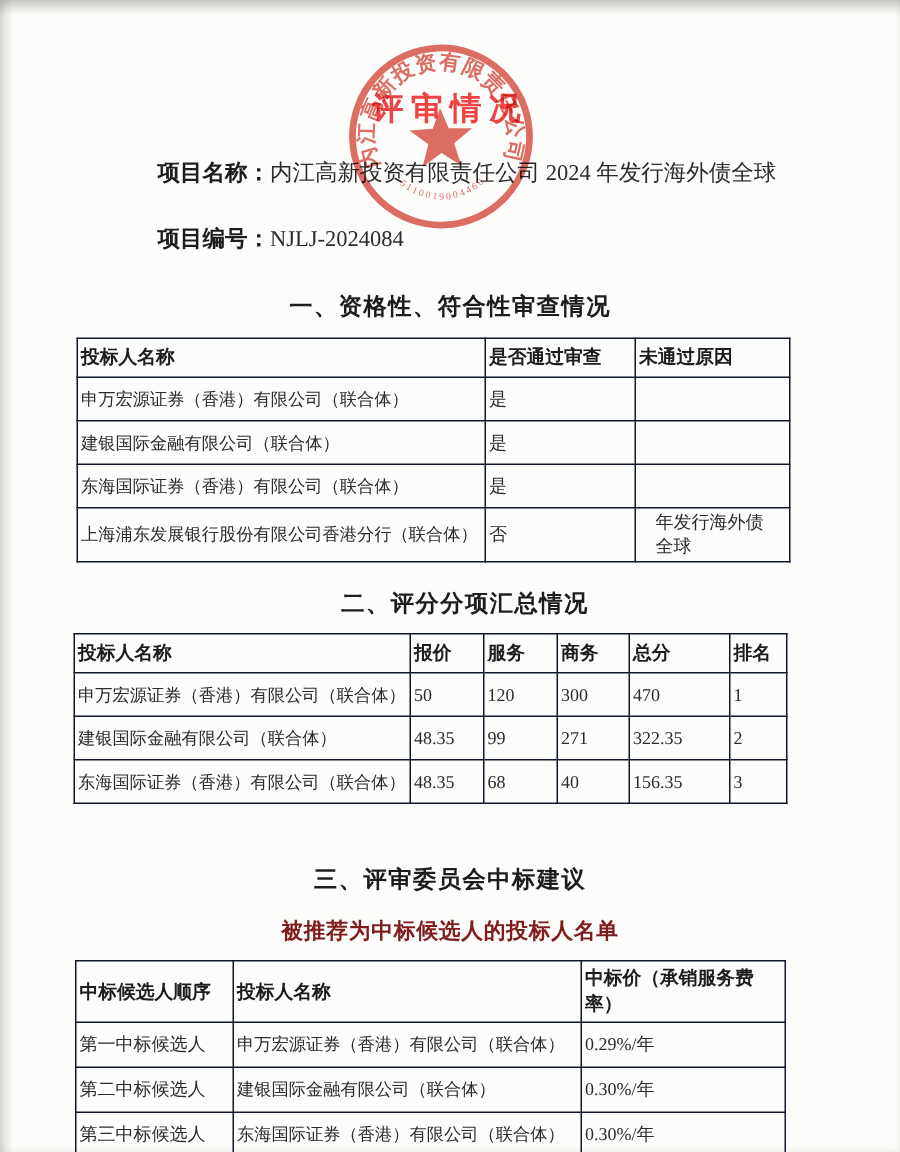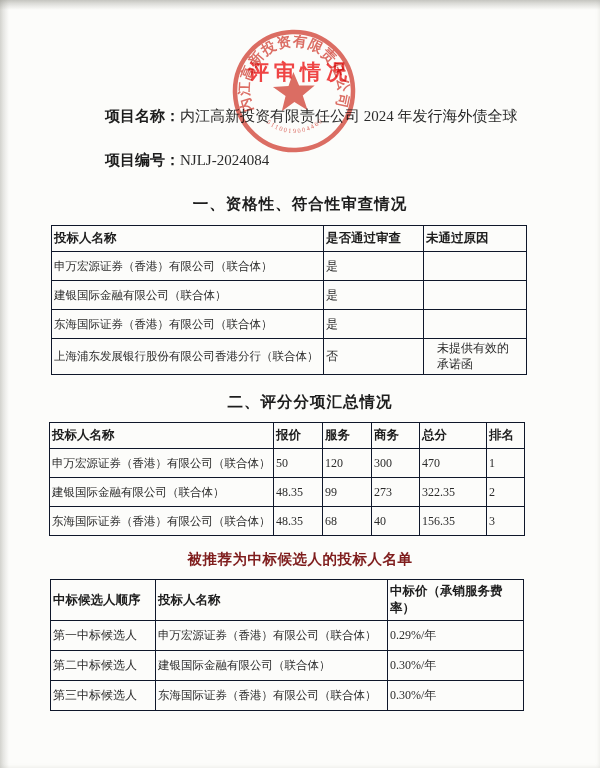--- a/index.html
+++ b/index.html
@@ -135,21 +135,21 @@
           <td></td>
         </tr>
         <tr>
           <td>东海国际证券（香港）有限公司（联合体）</td>
           <td>是</td>
           <td></td>
         </tr>
         <tr>
           <td>上海浦东发展银行股份有限公司香港分行（联合体）</td>
           <td>否</td>
-          <td>未提供有效的承诺函</td>
+          <td>年发行海外债全球</td>
         </tr>
       </tbody>
   </table>
 
   <div class="sec-h s2">二、评分分项汇总情况</div>
 
   <table class="t2">
     <colgroup>
         <col style="width:224px">
         <col style="width:49px">
@@ -174,35 +174,36 @@
           <td>50</td>
           <td>120</td>
           <td>300</td>
           <td>470</td>
           <td>1</td>
         </tr>
         <tr>
           <td>建银国际金融有限公司（联合体）</td>
           <td>48.35</td>
           <td>99</td>
-          <td>273</td>
+          <td>271</td>
           <td>322.35</td>
           <td>2</td>
         </tr>
         <tr>
           <td>东海国际证券（香港）有限公司（联合体）</td>
           <td>48.35</td>
           <td>68</td>
           <td>40</td>
           <td>156.35</td>
           <td>3</td>
         </tr>
       </tbody>
   </table>
 
+  <div class="sec-h s3">三、评审委员会中标建议</div>
   <div class="sub-h">被推荐为中标候选人的投标人名单</div>
 
   <table class="t3">
     <colgroup>
         <col style="width:105px">
         <col style="width:232px">
         <col style="width:136px">
       </colgroup>
     <thead>
         <tr>

